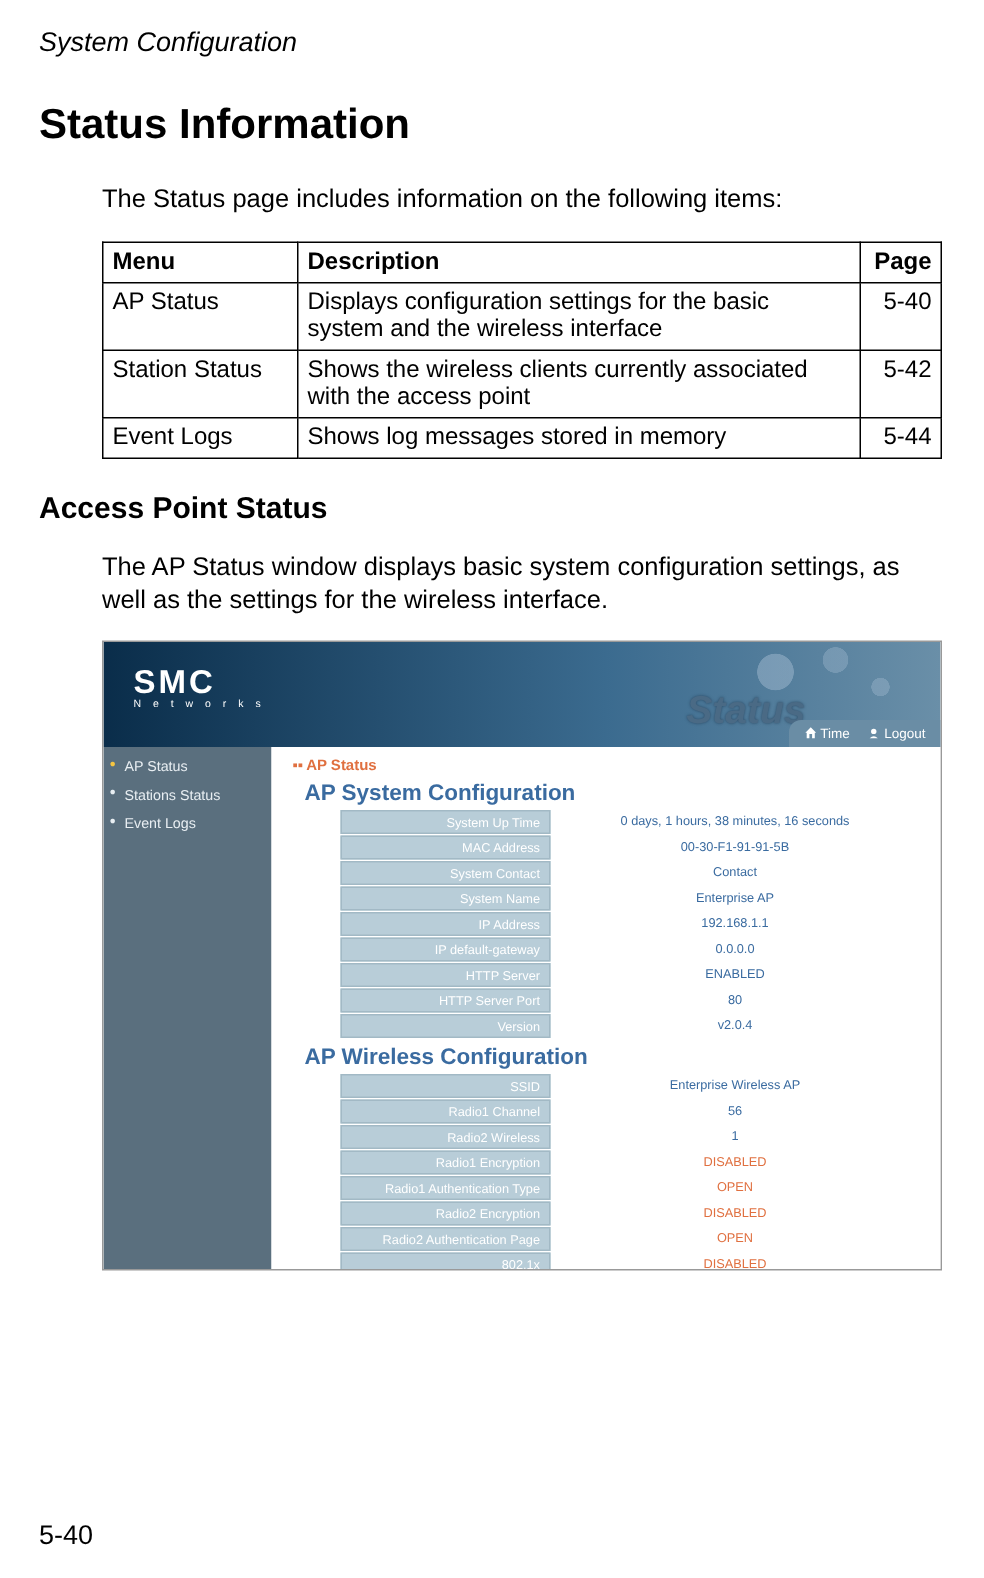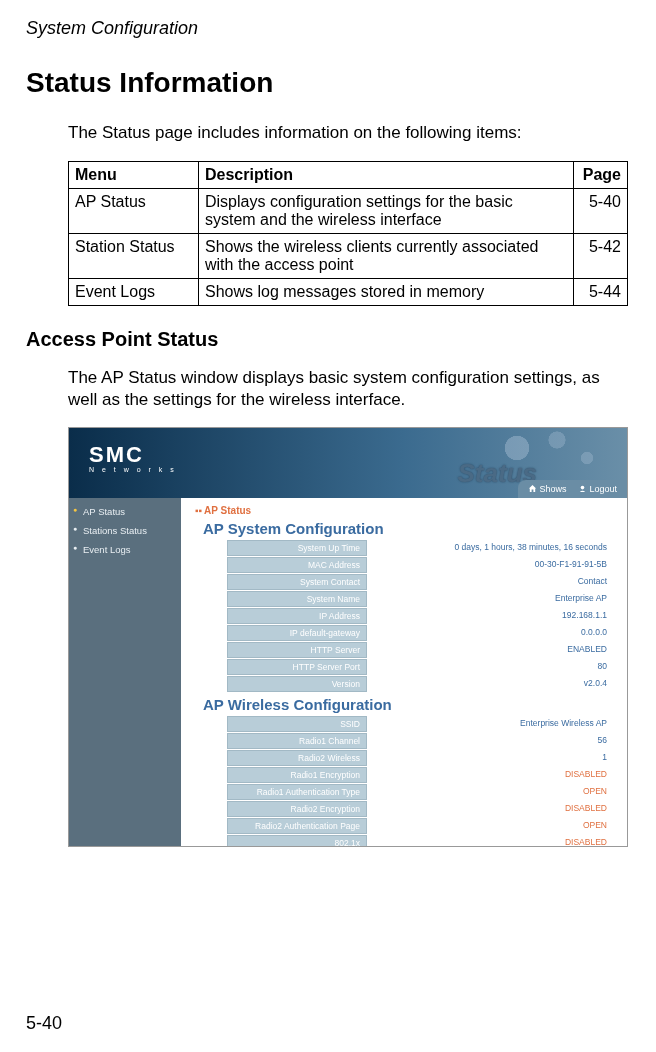--- a/index.html
+++ b/index.html
@@ -180,21 +180,21 @@
     width: 140px;
     background: #b8cdd8;
     border: 1px solid #a2b9c5;
     color: #fff;
     text-align: right;
     padding: 2px 6px;
     font-size: 8.5px;
   }
   .ss-value {
     flex: 1;
-    text-align: right;
+    text-align: center;
     padding: 2px 6px;
     color: #3a6ba0;
     font-size: 8.5px;
   }
   .ss-value.orange { color: #e07040; }
   .page-num {
     position: absolute;
     bottom: 18px;
     left: 26px;
     font-size: 18px;
@@ -245,21 +245,21 @@
     <div class="ss-logo">
       <div class="smc">SMC</div>
       <div class="nw">N e t w o r k s</div>
     </div>
     <div class="ss-deco"></div>
     <div class="ss-status-word">Status</div>
     <div class="ss-topbar">
       <span>
         <svg width="9" height="9" viewBox="0 0 10 10">
             <path fill="#fff" d="M5 1 L9 5 H8 V9 H6 V6 H4 V9 H2 V5 H1 Z"></path>
-          </svg><span>Shows</span>
+          </svg><span>Time</span>
       </span>
       <span>
         <svg width="9" height="9" viewBox="0 0 10 10">
             <circle cx="5" cy="4" r="2" fill="#fff"></circle>
             <path fill="#fff" d="M2 9 Q5 6 8 9 Z"></path>
           </svg><span>Logout</span>
       </span>
     </div>
   </div>
   <div class="ss-body">

